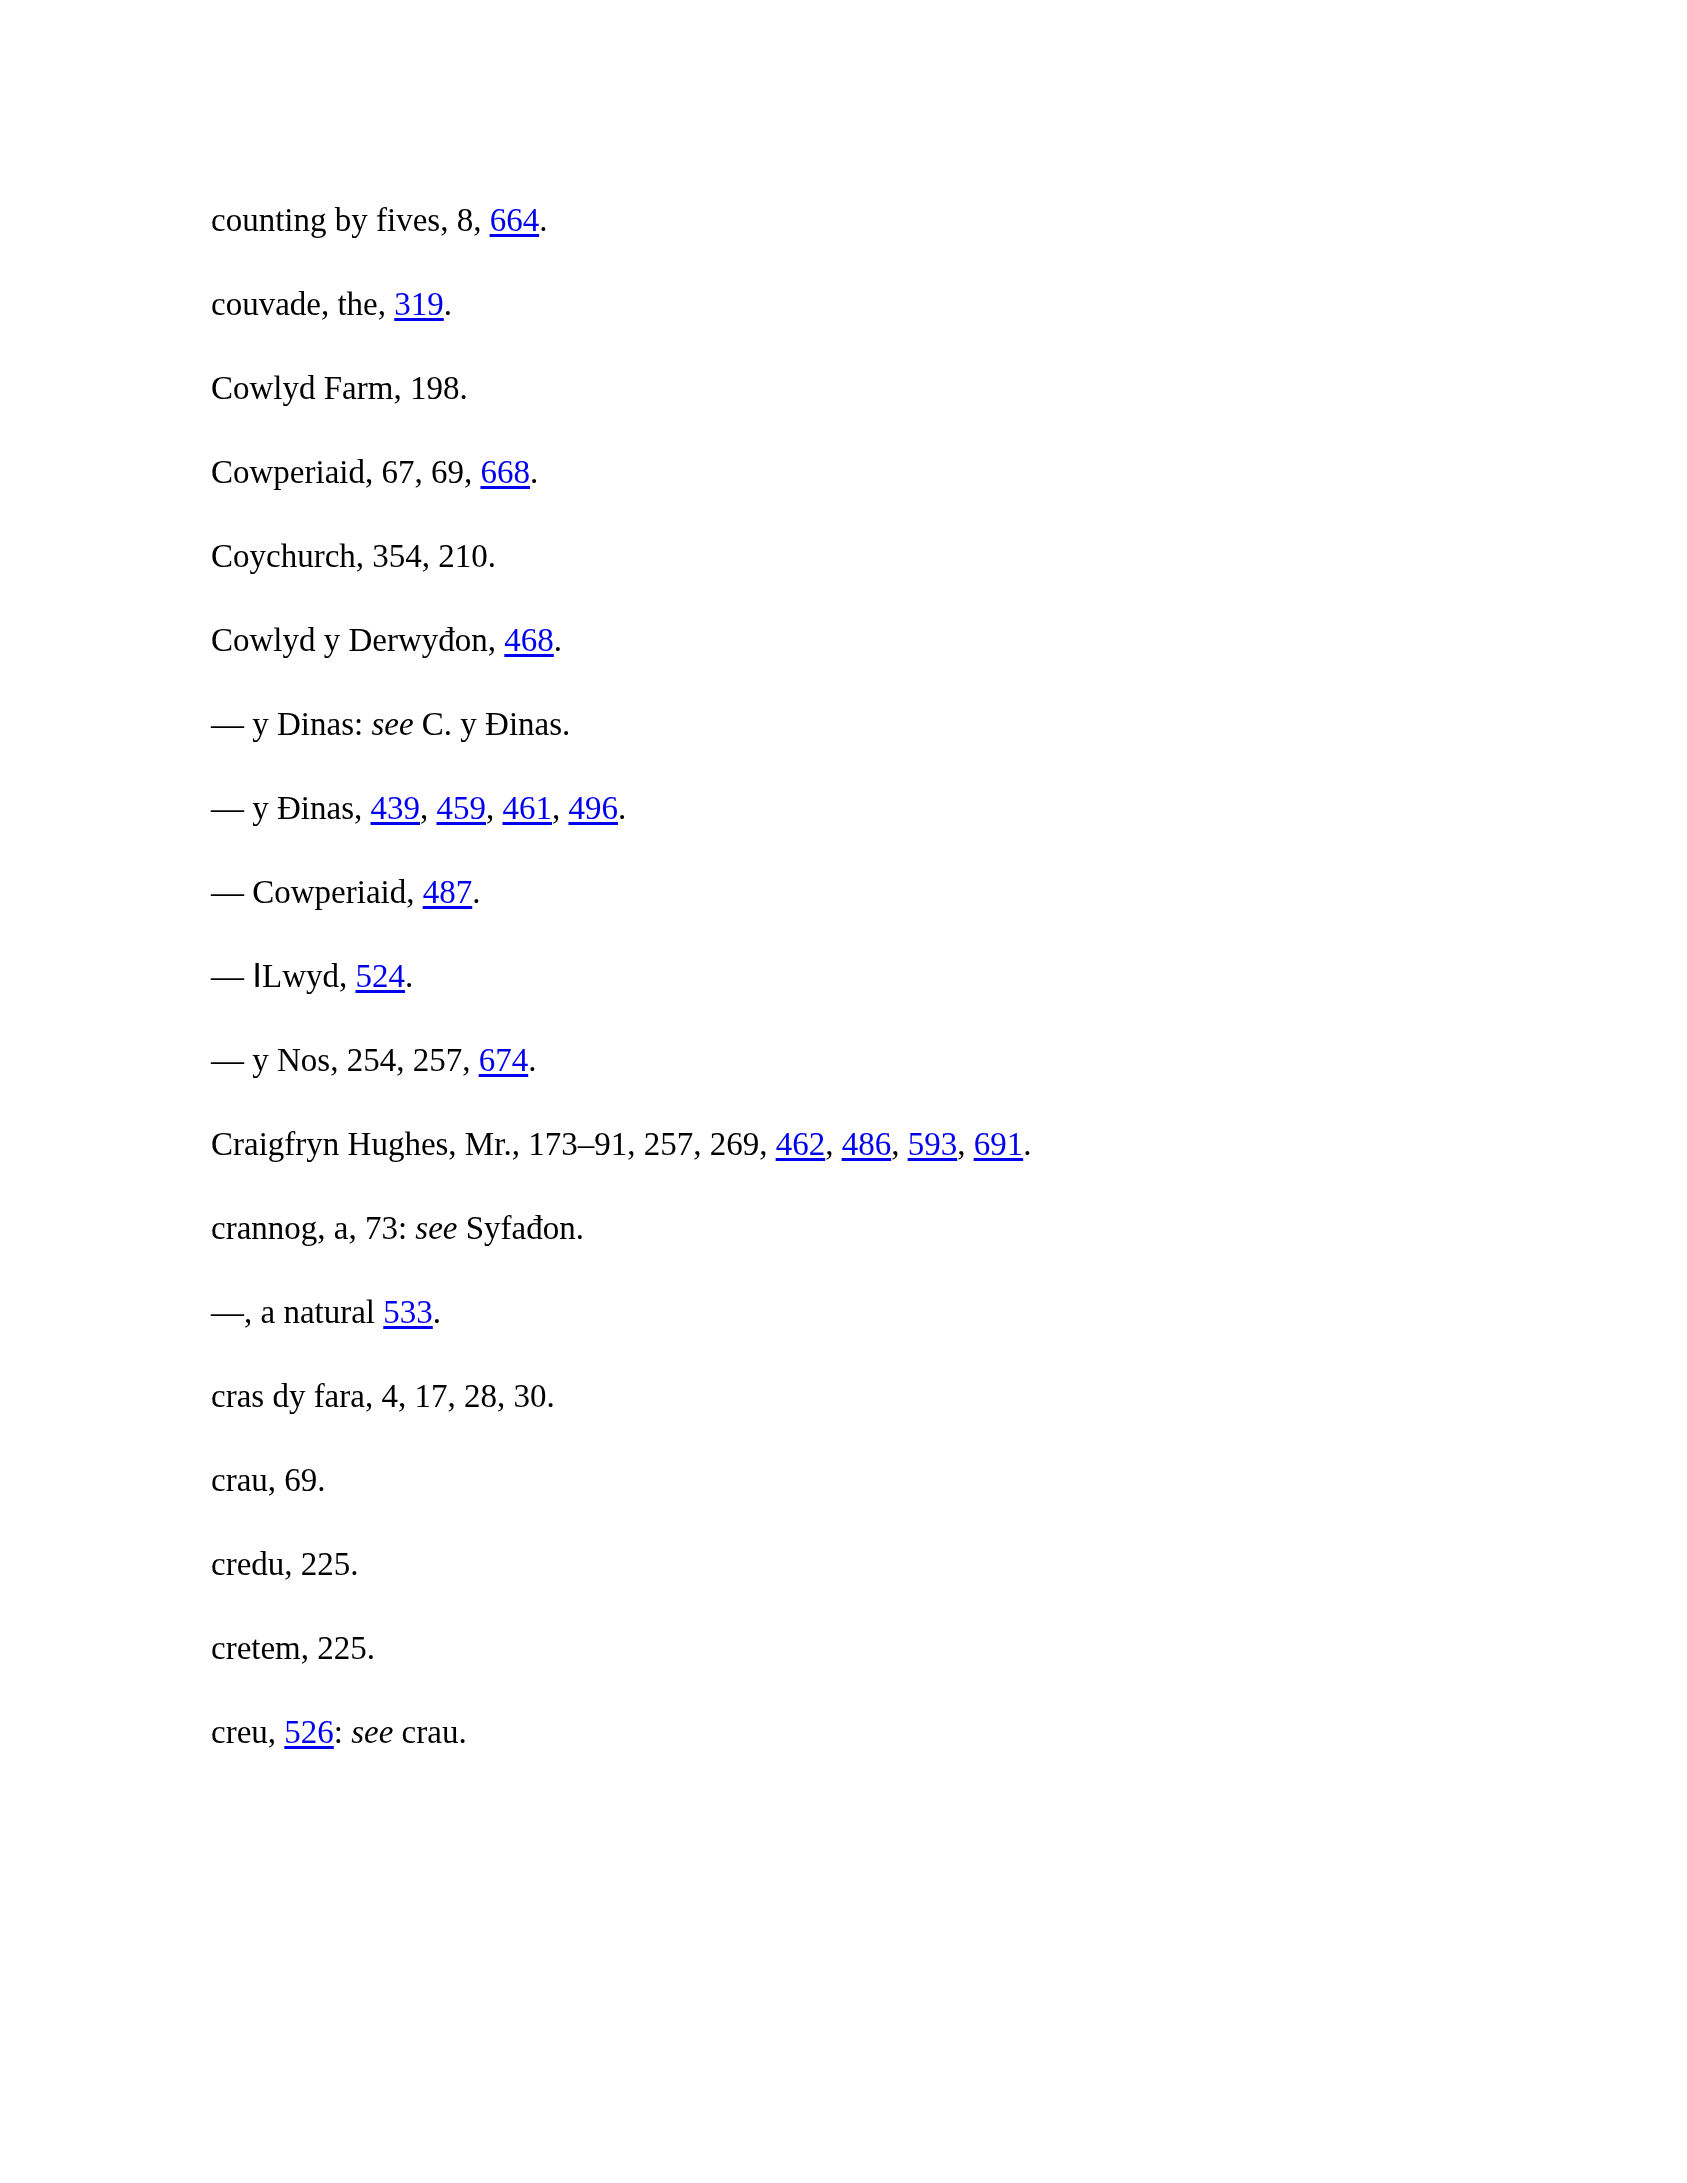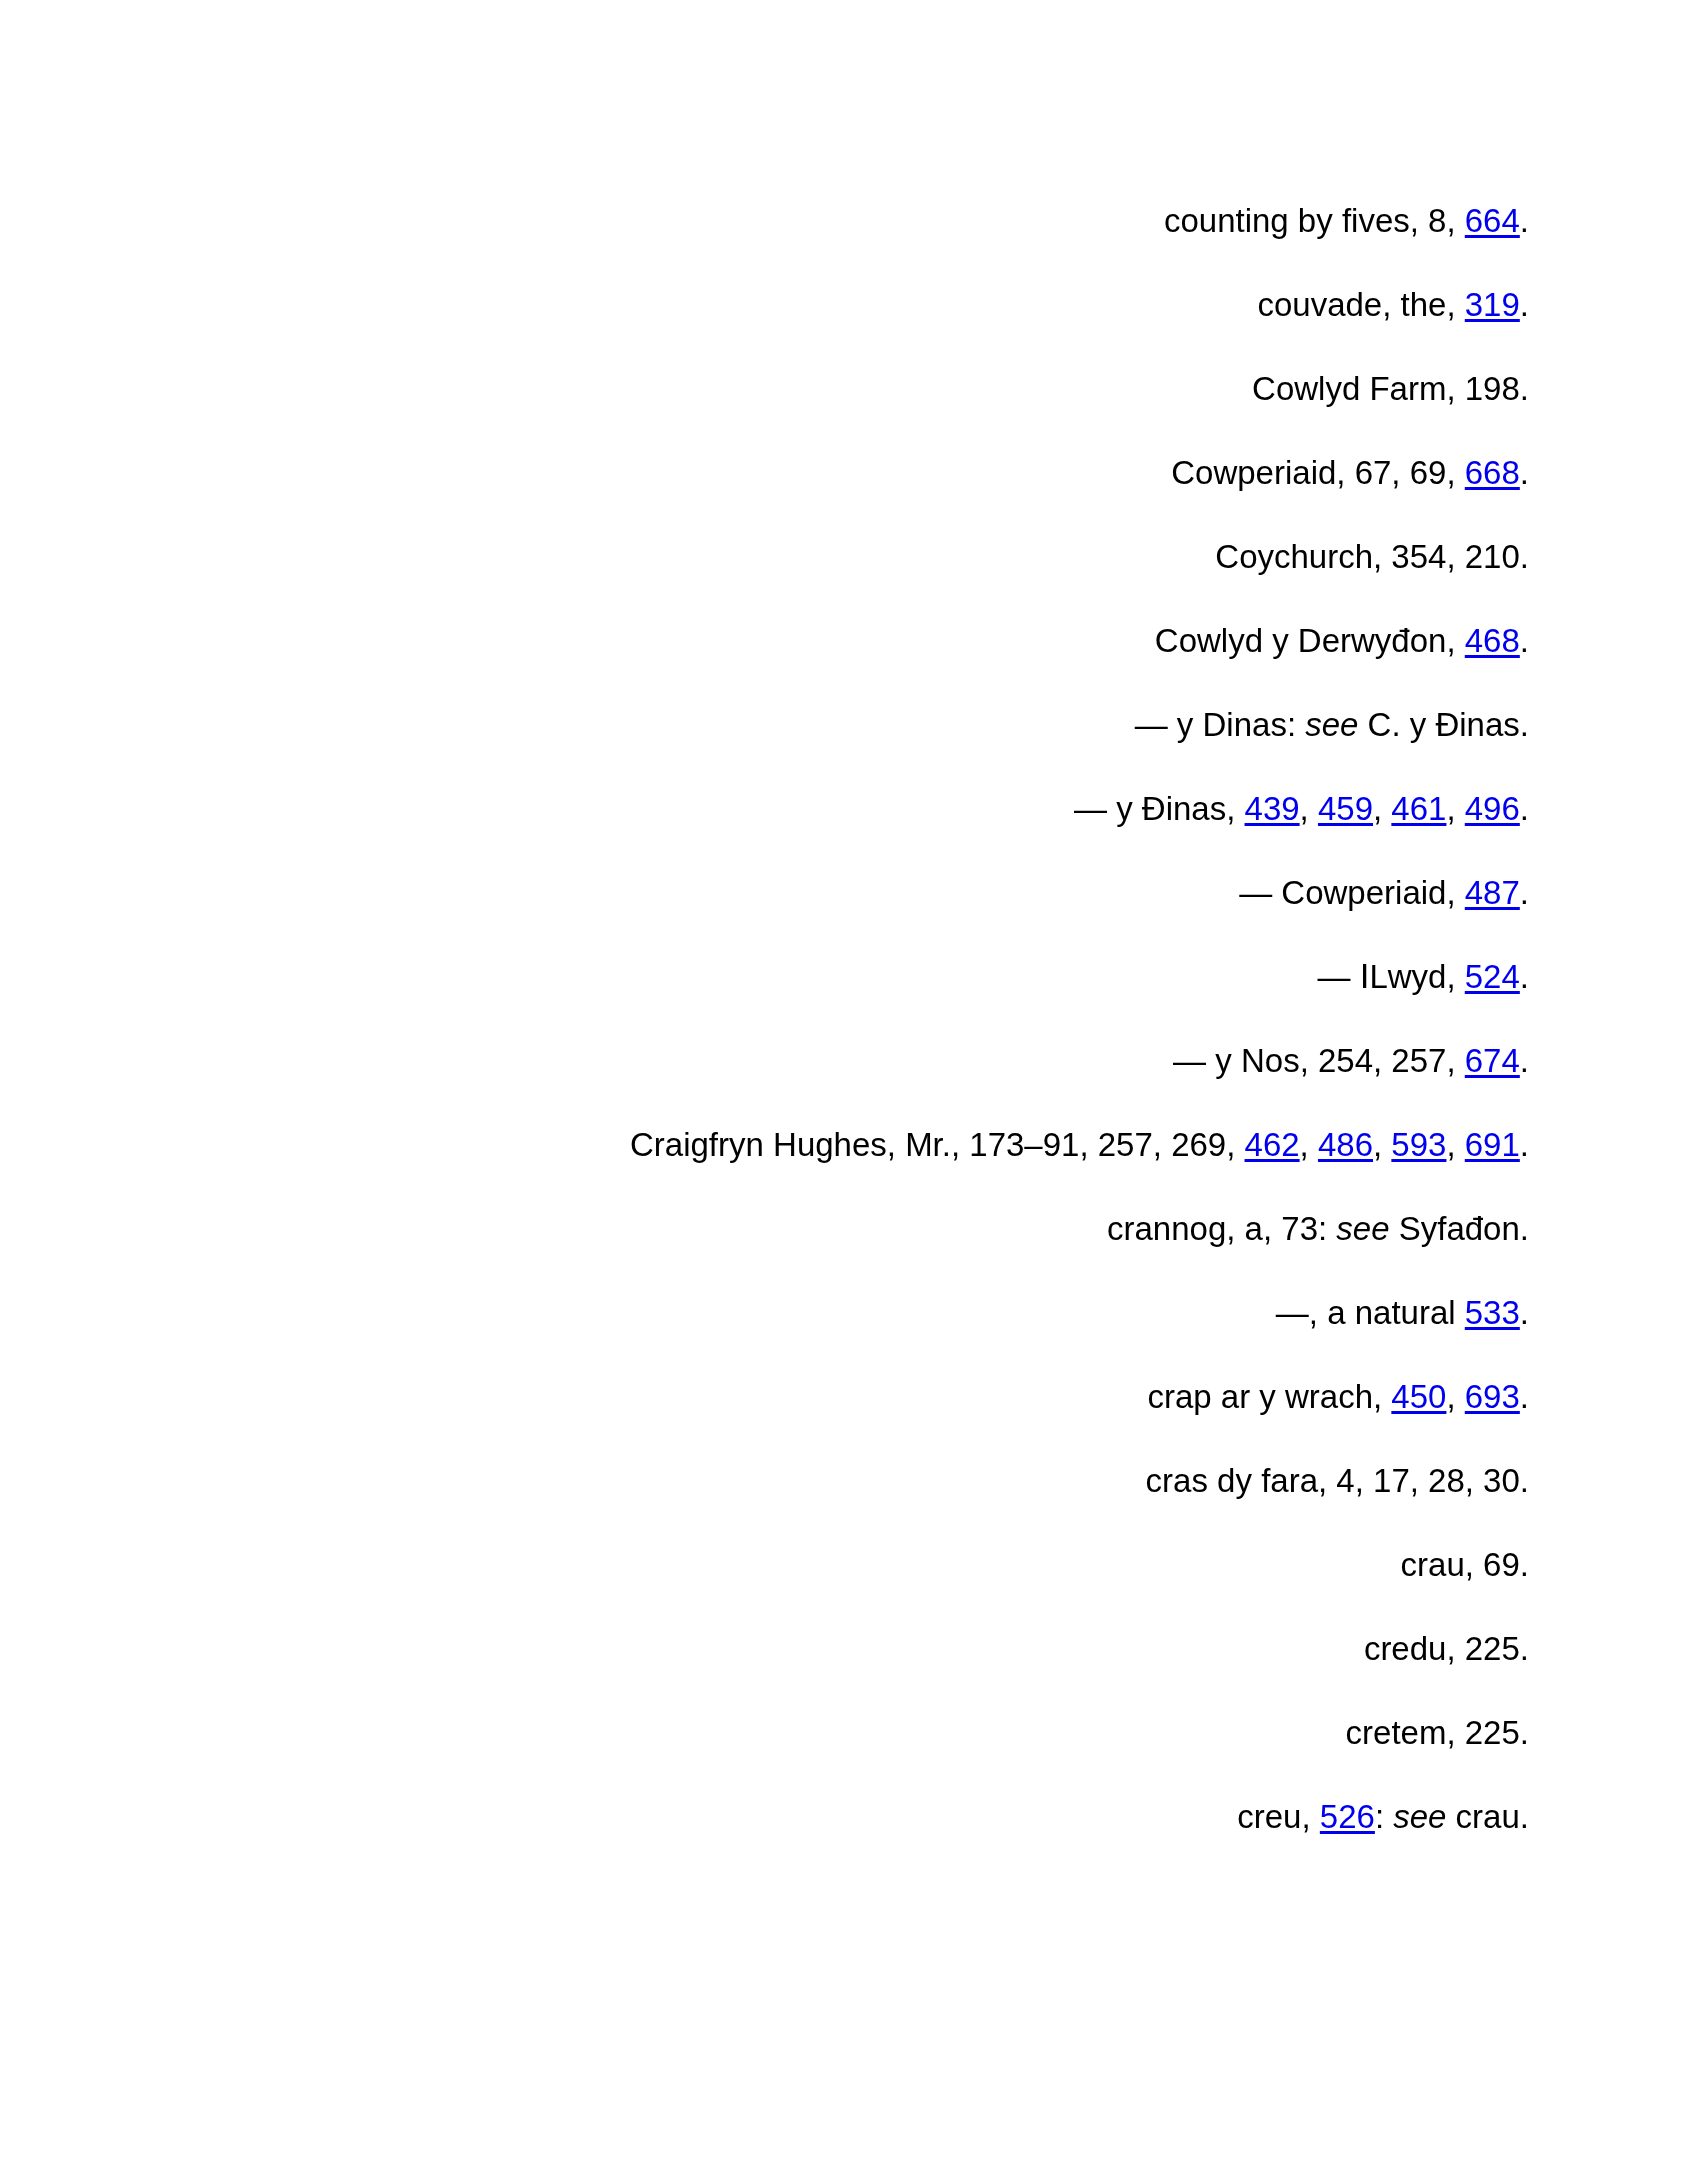--- a/index.html
+++ b/index.html
@@ -1,18 +1,18 @@
 <!DOCTYPE html>
 <html style="font-size:13px"><head>
 <meta charset="utf-8">
 <style>
   html, body { margin:0; padding:0; background:#ffffff; }
   body { width:1687px; height:2183px; position:relative; overflow:hidden; }
   .page { position:absolute; left:211px; top:191px; width:1318px;
-    font-family:Liberation Sans, sans-serif; font-size:33px; color:#000;text-align:right; }
+    font-family:Liberation Serif, serif; font-size:33px; color:#000; }
   .entry { height:84px; line-height:59px; white-space:nowrap; }
   a { color:#0000ee; text-decoration:underline; text-underline-offset:3.3px; }
   em { font-style:italic; }
 </style>
 </head>
 <body>
 
 <div class="page" id="page">
     <div class="entry"><span>counting by fives, 8, </span><a href="#">664</a><span>.</span></div>
     <div class="entry"><span>couvade, the, </span><a href="#">319</a><span>.</span></div>
@@ -21,20 +21,19 @@
     <div class="entry"><span>Coychurch, 354, 210.</span></div>
     <div class="entry"><span>Cowlyd y Derwyđon, </span><a href="#">468</a><span>.</span></div>
     <div class="entry"><span>— y Dinas: </span><em>see</em><span> C. y Đinas.</span></div>
     <div class="entry"><span>— y Đinas, </span><a href="#">439</a><span>, </span><a href="#">459</a><span>, </span><a href="#">461</a><span>, </span><a href="#">496</a><span>.</span></div>
     <div class="entry"><span>— Cowperiaid, </span><a href="#">487</a><span>.</span></div>
     <div class="entry"><span>— ⅠLwyd, </span><a href="#">524</a><span>.</span></div>
     <div class="entry"><span>— y Nos, 254, 257, </span><a href="#">674</a><span>.</span></div>
     <div class="entry"><span>Craigfryn Hughes, Mr., 173–91, 257, 269, </span><a href="#">462</a><span>, </span><a href="#">486</a><span>, </span><a href="#">593</a><span>, </span><a href="#">691</a><span>.</span></div>
     <div class="entry"><span>crannog, a, 73: </span><em>see</em><span> Syfađon.</span></div>
     <div class="entry"><span>—, a natural </span><a href="#">533</a><span>.</span></div>
-    <div class="entry"><span>crap ar y wrach, </span><a href="#">450</a><span>, </span><a href="#">693</a><span>.</span></div>
     <div class="entry"><span>cras dy fara, 4, 17, 28, 30.</span></div>
     <div class="entry"><span>crau, 69.</span></div>
     <div class="entry"><span>credu, 225.</span></div>
     <div class="entry"><span>cretem, 225.</span></div>
     <div class="entry"><span>creu, </span><a href="#">526</a><span>: </span><em>see</em><span> crau.</span></div>
   </div>
 
 
 </body></html>

